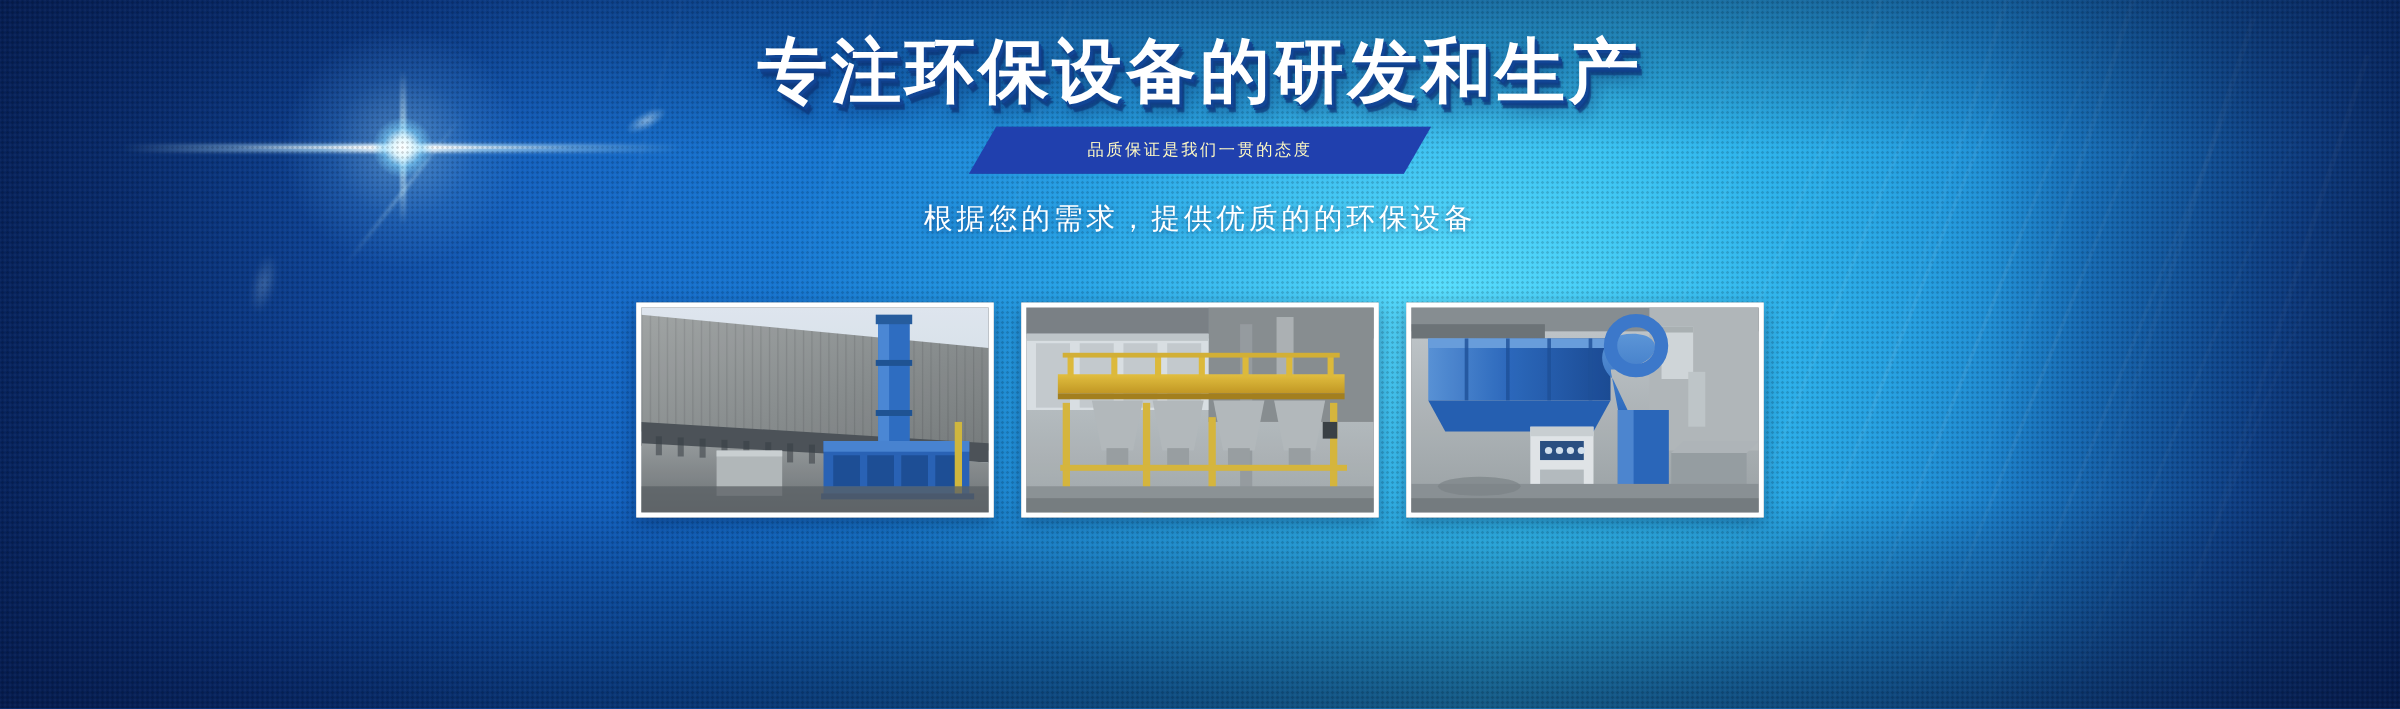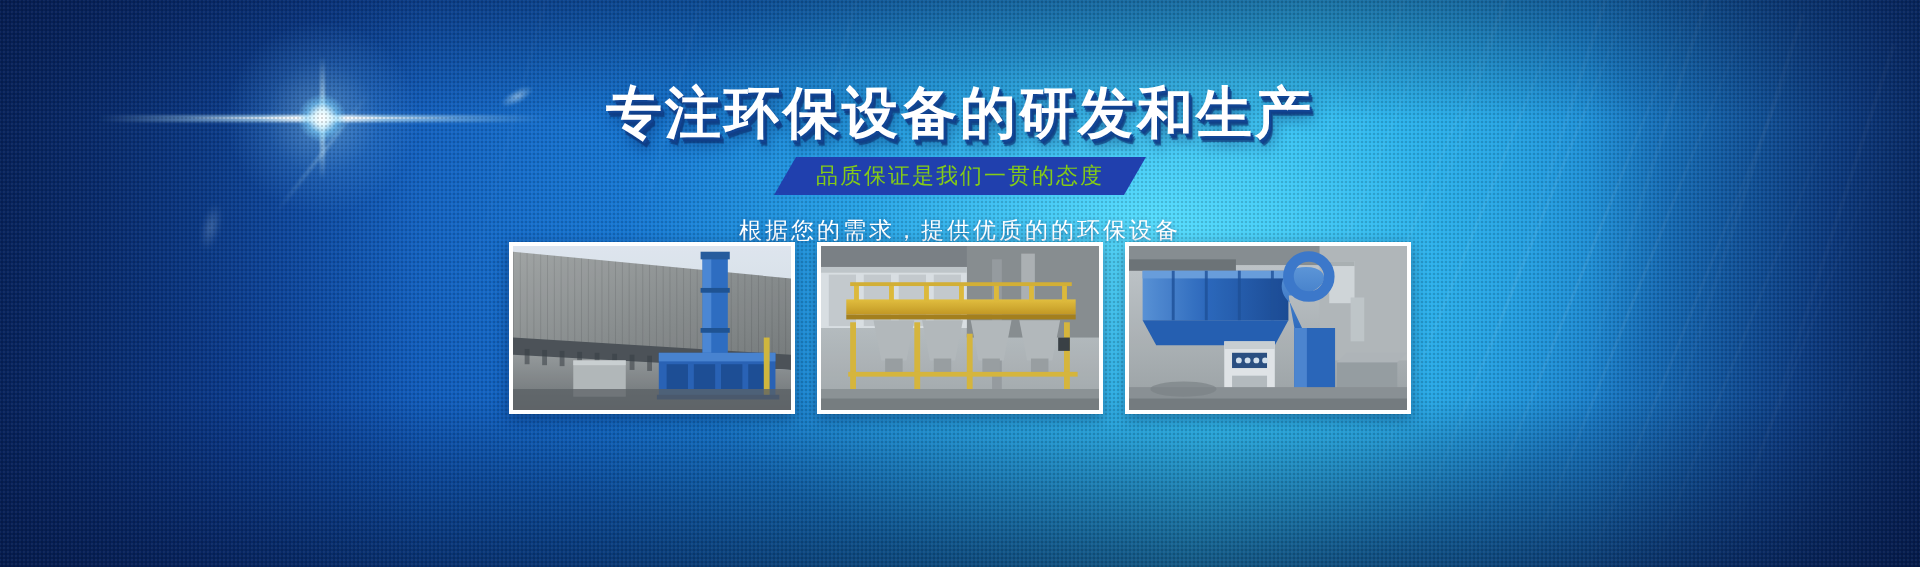--- a/index.html
+++ b/index.html
@@ -111,37 +111,37 @@
     position:absolute; left:-120px; top:86px; width:18px; height:46px; border-radius:50%;
     transform:rotate(14deg);
     background:radial-gradient(ellipse, rgba(215,240,255,0.22) 0%, rgba(180,225,255,0) 75%);
     filter:blur(2px);
   }
 
   
   .content{ position:absolute; left:0; right:0; top:0; text-align:center; }
 
   .headline{
-    margin-top:84px;
+    margin-top:28px;
     font-size:56px; line-height:1.02; font-weight:700; color:#ffffff;
     letter-spacing:3px;
     text-shadow:
        2px 2px 0 rgba(18,70,150,0.95),
        3px 4px 0 rgba(16,62,136,0.85),
        4px 6px 1px rgba(12,50,115,0.70),
        5px 9px 14px rgba(8,36,92,0.55);
   }
 
   .badge-wrap{ margin-top:16px; display:flex; justify-content:center; }
   .badge{
     position:relative;
     min-width:370px; height:38px; line-height:38px;
     padding:0 42px;
     background:#2040ae;
-    color:#84cc16; font-size:22px; letter-spacing:2px; font-weight:400;
+    color:#fef9c3; font-size:13px; letter-spacing:2px; font-weight:400;
     clip-path:polygon(22px 0, 100% 0, calc(100% - 22px) 100%, 0 100%);
     box-shadow:0 2px 9px rgba(6,28,78,0.38);
   }
 
   .subline{
     margin-top:20px;
     font-size:23px; color:#ffffff; letter-spacing:3px; font-weight:400;
     text-shadow:0 1px 5px rgba(10,45,110,0.55);
     font-family:Liberation Serif, serif;
   }

